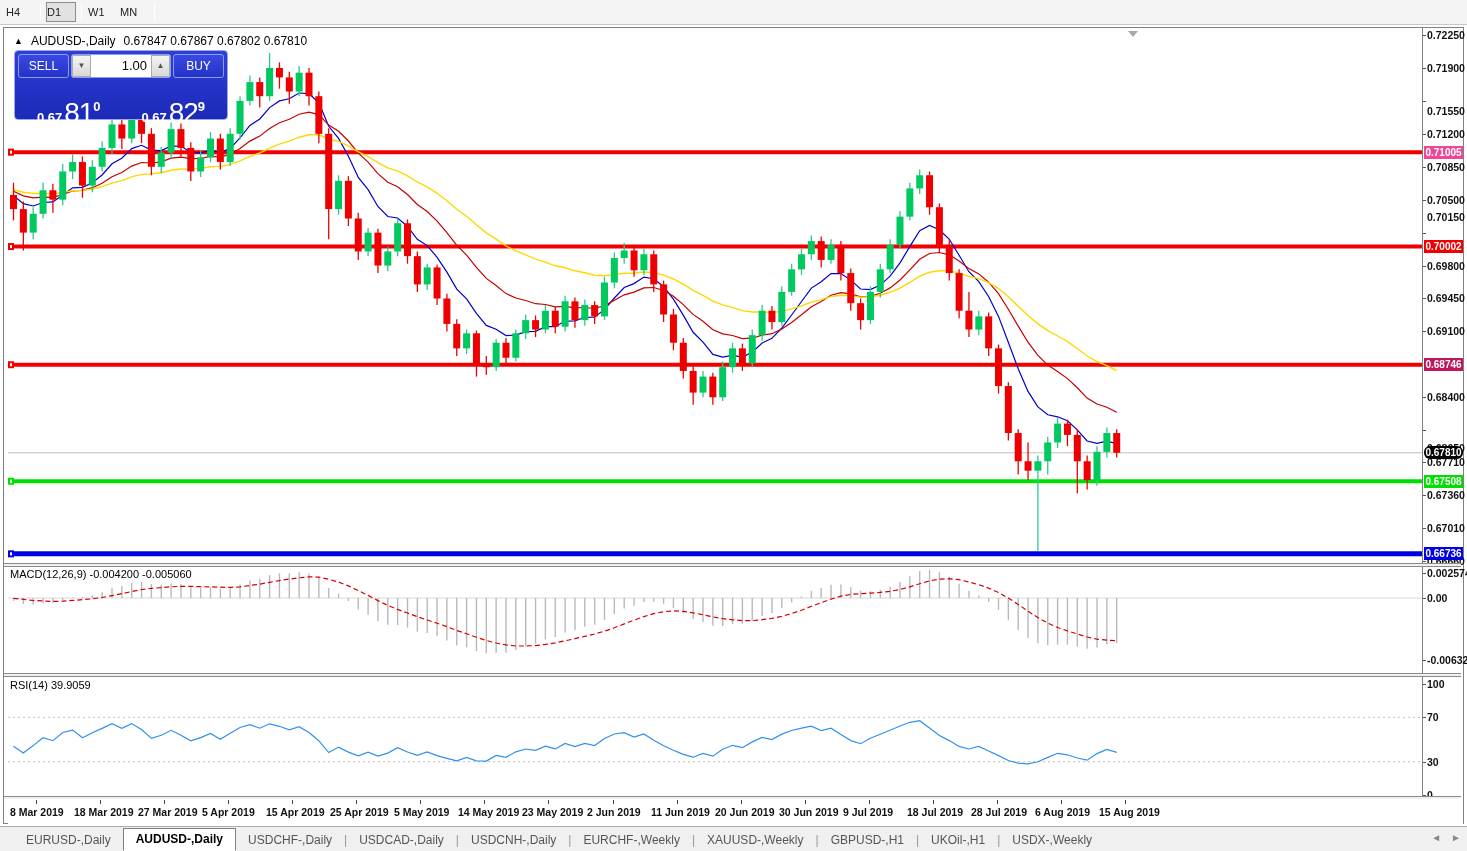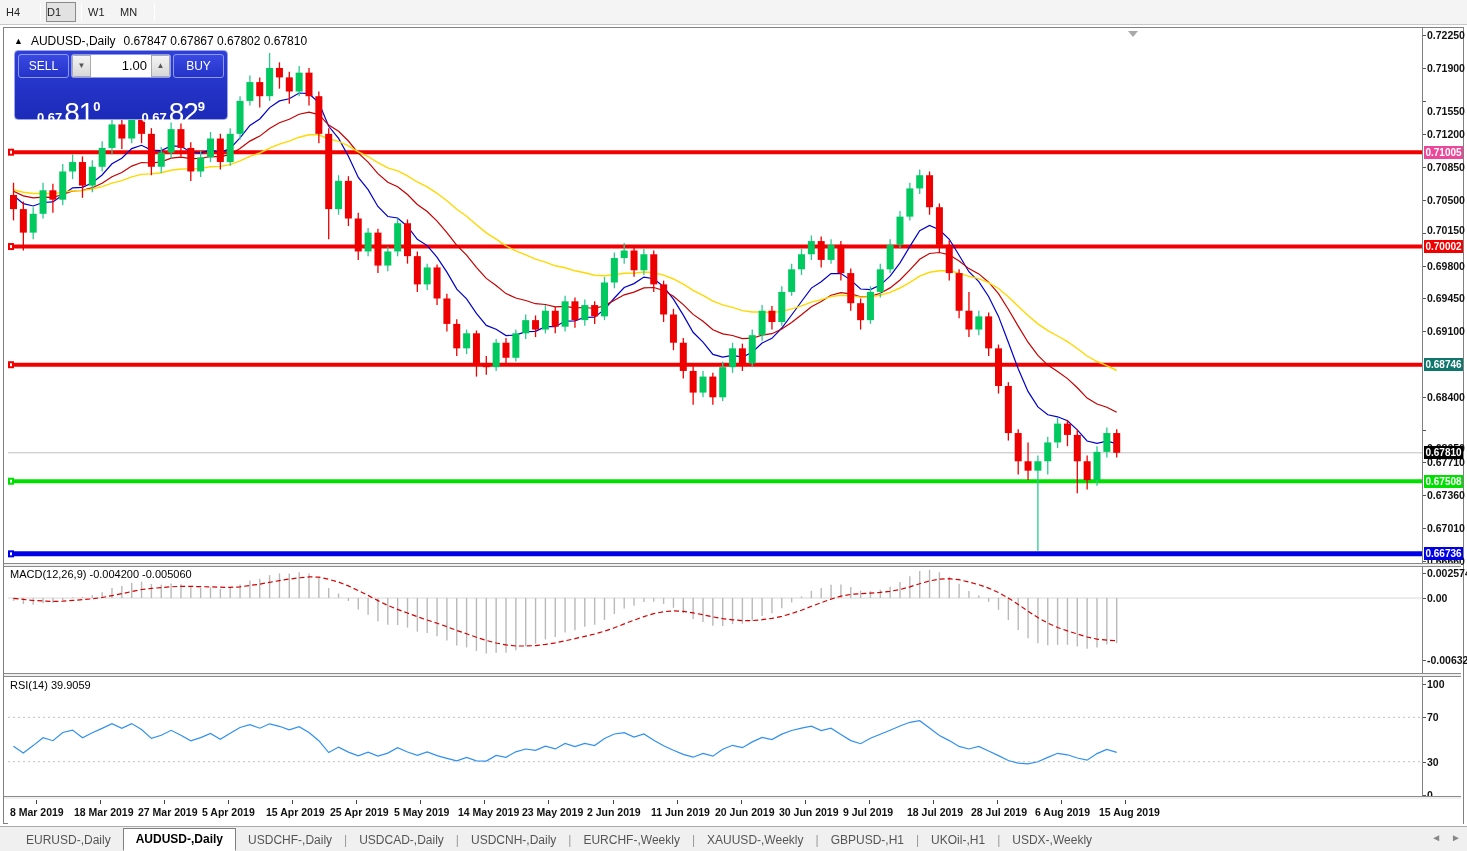--- a/index.html
+++ b/index.html
@@ -490,21 +490,21 @@
       <div class="ax-label" style="top: 33.9684px;">0.71900</div>
       <div class="ax-tick" style="top: 39.9684px;"></div>
       <div class="ax-label" style="top: 77px;">0.71550</div>
       <div class="ax-tick" style="top: 72.8999px;"></div>
       <div class="ax-label" style="top: 99.8314px;">0.71200</div>
       <div class="ax-tick" style="top: 105.831px;"></div>
       <div class="ax-label" style="top: 132.763px;">0.70850</div>
       <div class="ax-tick" style="top: 138.763px;"></div>
       <div class="ax-label" style="top: 165.694px;">0.70500</div>
       <div class="ax-tick" style="top: 171.694px;"></div>
-      <div class="ax-label" style="top: 196px;">0.70150</div>
+      <div class="ax-label" style="top: 183px;">0.70150</div>
       <div class="ax-tick" style="top: 204.626px;"></div>
       <div class="ax-label" style="top: 231.557px;">0.69800</div>
       <div class="ax-tick" style="top: 237.557px;"></div>
       <div class="ax-label" style="top: 264.489px;">0.69450</div>
       <div class="ax-tick" style="top: 270.489px;"></div>
       <div class="ax-label" style="top: 297.42px;">0.69100</div>
       <div class="ax-tick" style="top: 303.42px;"></div>
       <div class="ax-label" style="top: 363.283px;">0.68400</div>
       <div class="ax-tick" style="top: 369.283px;"></div>
       <div class="ax-label" style="top: 414px;">0.68050</div>
@@ -512,24 +512,24 @@
       <div class="ax-label" style="top: 428.205px;">0.67710</div>
       <div class="ax-tick" style="top: 434.205px;"></div>
       <div class="ax-label" style="top: 461.137px;">0.67360</div>
       <div class="ax-tick" style="top: 467.137px;"></div>
       <div class="ax-label" style="top: 494.068px;">0.67010</div>
       <div class="ax-tick" style="top: 500.068px;"></div>
       <div class="ax-label" style="top: 527px;">0.66660</div>
       <div class="ax-tick" style="top: 533px;"></div>
       <div class="px-tag" style="top: 117.679px; background: #ec4899;">0.71005</div>
       <div class="px-tag" style="top: 212.051px; background: rgb(242, 0, 0);">0.70002</div>
-      <div class="px-tag" style="top: 330.228px; background: #0f766e;">0.68746</div>
+      <div class="px-tag" style="top: 330.228px; background: #be185d;">0.68746</div>
       <div class="px-tag" style="top: 446.712px; background: rgb(0, 224, 0);">0.67508</div>
       <div class="px-tag" style="top: 519.349px; background: rgb(0, 0, 230);">0.66736</div>
-      <div class="px-tag" style="top: 418.296px; background: rgb(0, 0, 0);">0.67810</div>
+      <div class="px-tag" style="top: 418.296px; background: rgb(0, 0, 0); border-radius: 6px;">0.67810</div>
       <div class="ax-label" style="top: 538.775px;">0.002574</div>
       <div class="ax-tick" style="top: 544.775px;"></div>
       <div class="ax-label" style="top: 564px;">0.00</div>
       <div class="ax-tick" style="top: 570px;"></div>
       <div class="ax-label" style="top: 625.995px;">-0.006326</div>
       <div class="ax-tick" style="top: 631.995px;"></div>
       <div class="ax-label" style="top: 650px;">100</div>
       <div class="ax-tick" style="top: 656px;"></div>
       <div class="ax-label" style="top: 683.3px;">70</div>
       <div class="ax-tick" style="top: 689.3px;"></div>

